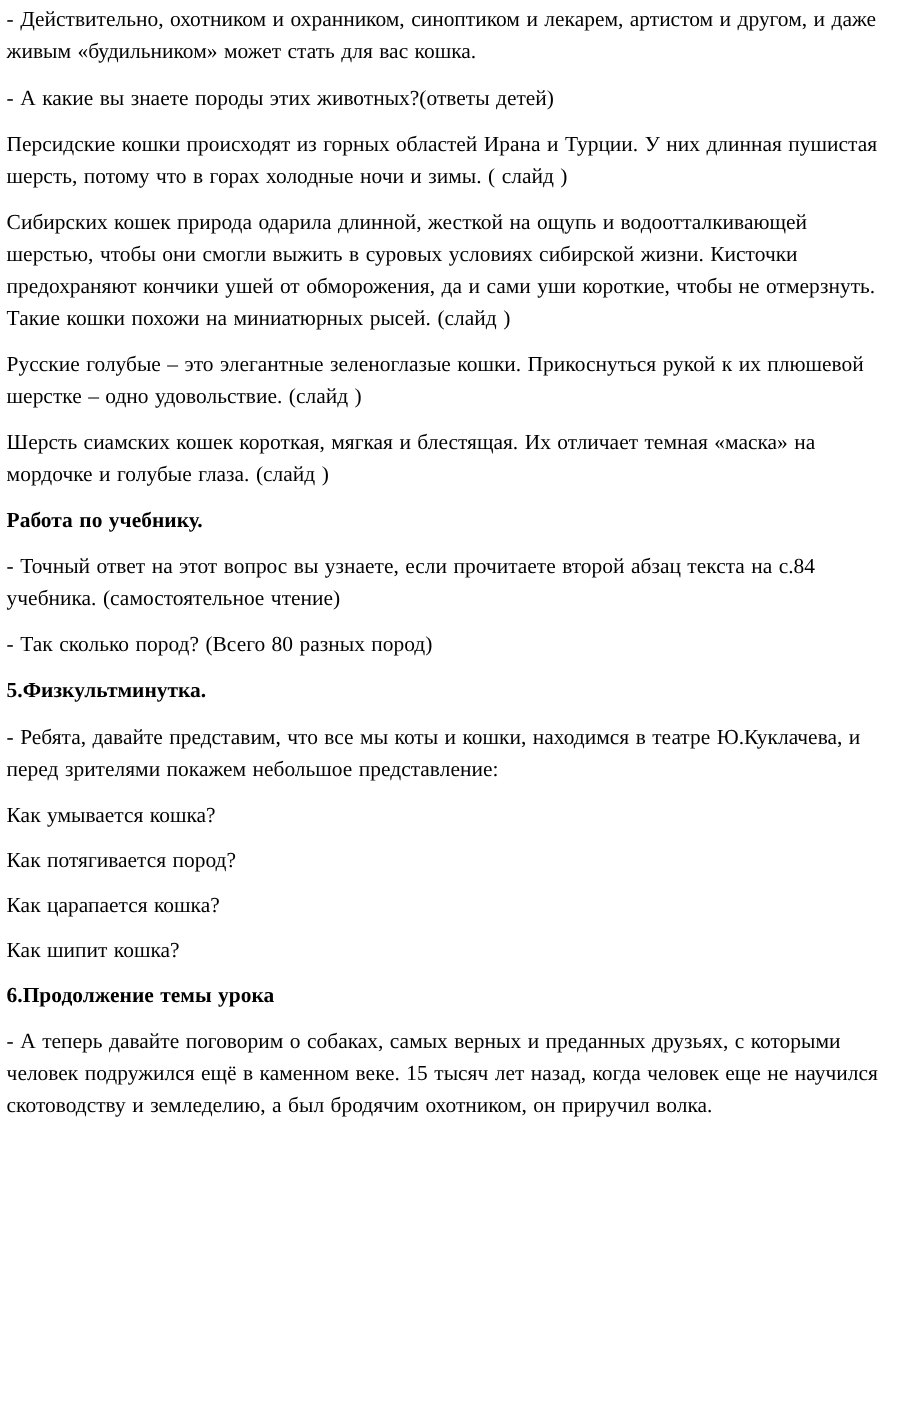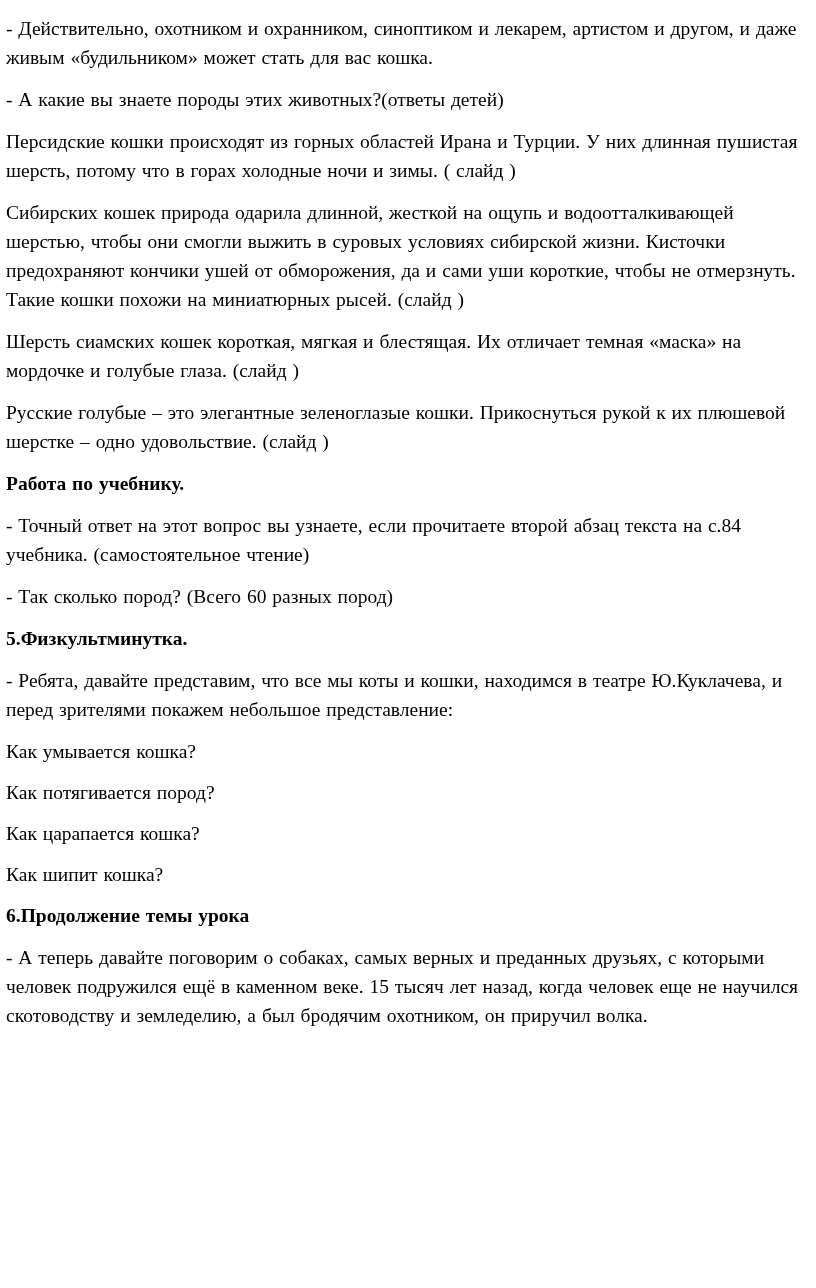--- a/index.html
+++ b/index.html
@@ -10,21 +10,21 @@
   .page {
     position: relative;
     width: 816px;
     height: 1288px;
     background: #ffffff;
     color: #000000;
     font-family: "Liberation Serif", "DejaVu Serif", serif;
     font-size: 19.5px;
     line-height: 29px;
     box-sizing: border-box;
-    padding: 14px 10px 0 6px;
+    padding: 4px 10px 0 6px;
     overflow: hidden;
   }
   .page p {
     margin: 0 0 13px 0;
     text-align: left;
     word-spacing: 1px;
   }
   .page p.tight {
     margin-bottom: 12px;
   }
@@ -36,25 +36,25 @@
   }
 </style>
 </head>
 <body>
 
 <div class="page">
   <p>- Действительно, охотником и охранником, синоптиком и лекарем, артистом и другом, и даже живым «будильником» может стать для вас кошка.</p>
   <p>- А какие вы знаете породы этих животных?(ответы детей)</p>
   <p>Персидские кошки происходят из горных областей Ирана и Турции. У них длинная пушистая шерсть, потому что в горах холодные ночи и зимы. ( слайд )</p>
   <p>Сибирских кошек природа одарила длинной, жесткой на ощупь и водоотталкивающей шерстью, чтобы они смогли выжить в суровых условиях сибирской жизни. Кисточки предохраняют кончики ушей от обморожения, да и сами уши короткие, чтобы не отмерзнуть. Такие кошки похожи на миниатюрных рысей. (слайд   )</p>
+  <p>Русские голубые – это элегантные зеленоглазые кошки. Прикоснуться рукой к их плюшевой шерстке – одно удовольствие. (слайд   )</p>
   <p>Шерсть сиамских кошек короткая, мягкая  и блестящая. Их отличает темная «маска» на мордочке и голубые глаза. (слайд   )</p>
-  <p>Русские голубые – это элегантные зеленоглазые кошки. Прикоснуться рукой к их плюшевой шерстке – одно удовольствие. (слайд   )</p>
   <p class="bold-italic">Работа по учебнику.</p>
   <p>- Точный ответ на этот вопрос вы узнаете, если прочитаете второй абзац текста на с.84 учебника. (самостоятельное чтение)</p>
-  <p>- Так сколько пород? (Всего 60 разных пород)</p>
+  <p>- Так сколько пород? (Всего 80 разных пород)</p>
   <p class="bold-italic">5.Физкультминутка.</p>
   <p>- Ребята, давайте представим, что все мы коты и кошки, находимся в театре Ю.Куклачева, и перед зрителями покажем небольшое представление:</p>
   <p class="tight">Как умывается кошка?</p>
   <p class="tight">Как потягивается пород?</p>
   <p class="tight">Как царапается кошка?</p>
   <p class="tight">Как шипит кошка?</p>
   <p class="bold">6.Продолжение темы урока</p>
   <p>- А теперь давайте поговорим о собаках, самых верных и преданных друзьях, с которыми человек подружился ещё в каменном веке. 15 тысяч лет назад, когда человек еще не научился скотоводству и земледелию, а был бродячим охотником, он приручил волка.</p>
 </div>
 

